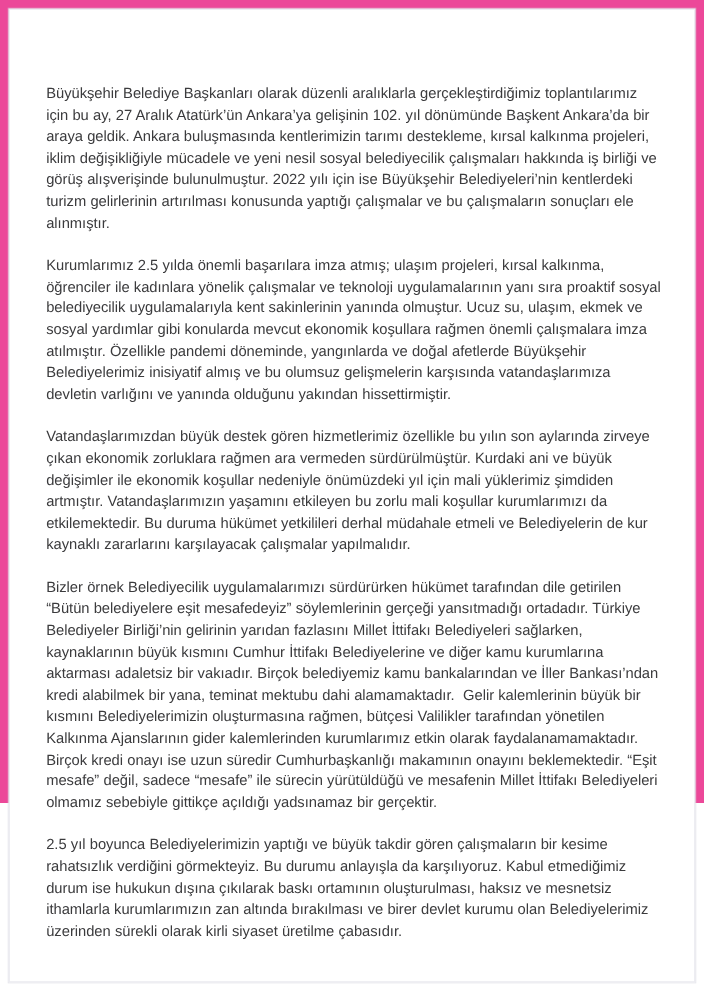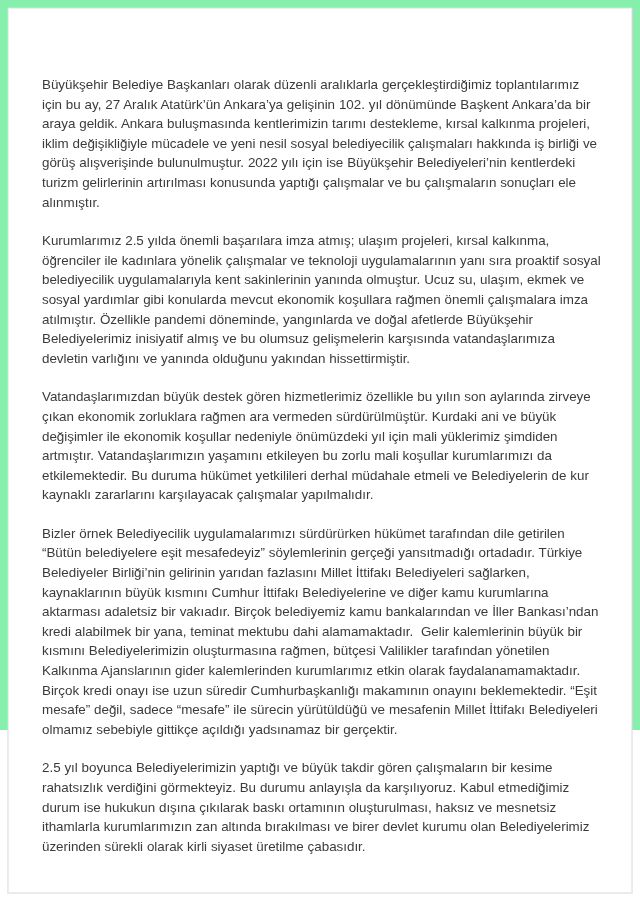--- a/index.html
+++ b/index.html
@@ -13,21 +13,21 @@
     overflow: hidden;
     font-family: "Liberation Sans", sans-serif;
   }
 
   .page-frame {
     position: absolute;
     left: 0;
     top: 0;
     width: 640px;
     height: 730px;
-    background: #86efac;
+    background: #ec4899;
     box-sizing: border-box;
   }
 
   .page-sheet {
     position: absolute;
     left: 8px;
     top: 8px;
     width: 624px;
     height: 885px;
     background: #ffffff;

